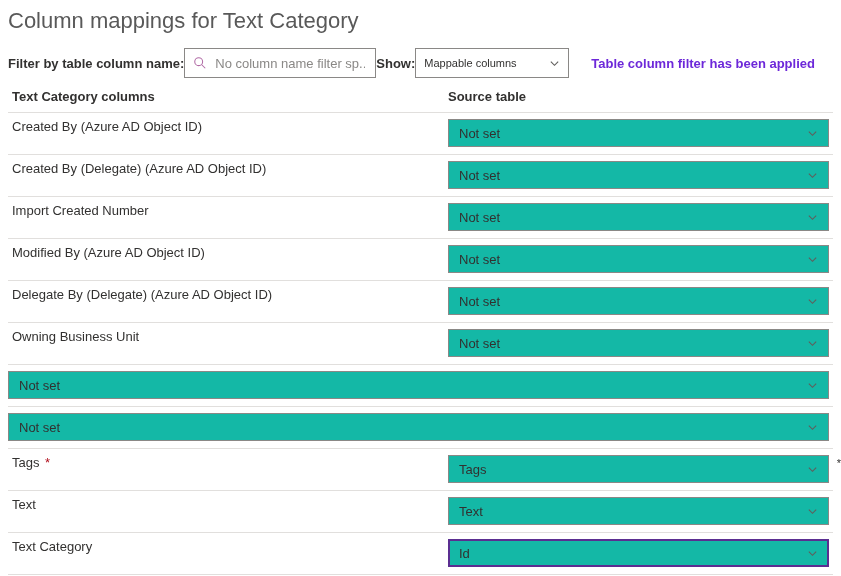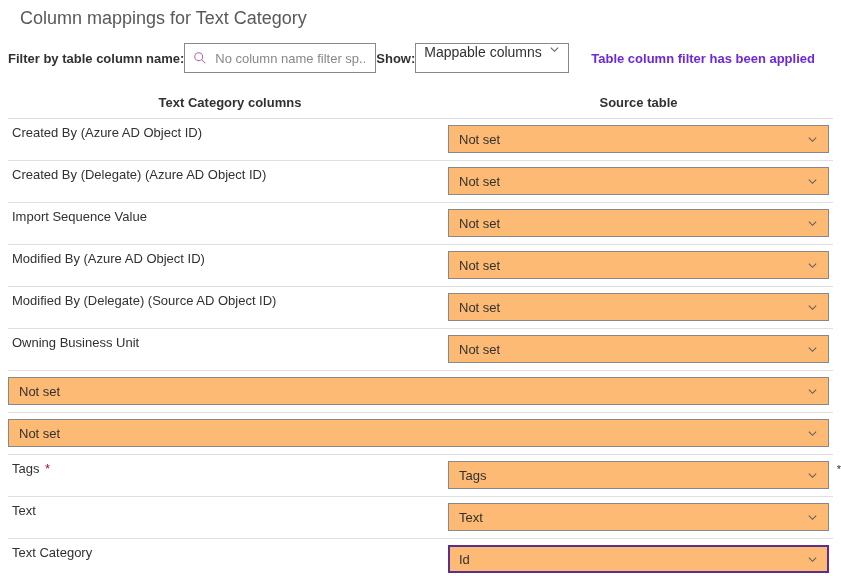--- a/index.html
+++ b/index.html
@@ -6,29 +6,29 @@
   html, body {
     margin: 0; padding: 0;
     font-family: "Segoe UI", Arial, sans-serif;
     font-size: 13px;
     color: #323130;
     background: #fff;
     width: 841px;
   }
   .page { padding: 8px 8px 18px 8px; }
   .title {
-    font-size: 18px;
+    font-size: 22px;
     font-weight: 400;
     color: #595959;
-    margin: 0 0 14px 12px;
+    margin: 0 0 14px 0;
   }
   .filter-row {
     display: flex;
     align-items: center;
-    margin-bottom: 22px;
+    margin-bottom: 11px;
     flex-wrap: nowrap;
   }
   .filter-label {
     font-weight: 600;
     font-size: 13px;
     white-space: nowrap;
   }
   .search-wrap {
     display: flex;
     align-items: center;
@@ -45,24 +45,25 @@
     font-size: 13px;
     width: 100%;
     color: #323130;
   }
   .search-input::placeholder { color: #8a8886; }
   .show-select {
     border: 1px solid #8a8886;
     height: 30px;
     width: 154px;
     display: flex;
+    align-items: center;
     justify-content: space-between;
     padding: 0 8px;
     cursor: pointer;
-    font-size: 14px;
+    font-size: 11px;
     color: #323130;
   }
   .show-select svg { flex-shrink: 0; }
   .filter-msg {
     color: #6d28d9;
     font-weight: 600;
     font-size: 13px;
     margin-left: 22px;
   }
   .grid {
@@ -78,21 +79,20 @@
     flex-shrink: 0;
     padding-left: 4px;
   }
   .col-right {
     flex: 1;
     padding-right: 4px;
   }
   .grid-header .hcell {
     font-weight: 600;
     font-size: 13px;
-    text-align: center;
   }
   .grid-row {
     display: flex;
     align-items: flex-start;
     border-bottom: 1px solid #e1dfdd;
     min-height: 42px;
     padding: 6px 0;
   }
   .row-label {
     width: 440px;
@@ -113,21 +113,21 @@
   .dropdown {
     border: 1px solid #8a8886;
     height: 28px;
     width: 100%;
     display: flex;
     align-items: center;
     justify-content: space-between;
     padding: 0 10px;
     cursor: pointer;
     font-size: 13px;
-    background: #fdba74;
+    background: #14b8a6;
   }
   .dropdown.focused {
     border: 2px solid #5b2e91;
     height: 28px;
     padding: 0 9px;
   }
   .dropdown svg { flex-shrink: 0; }
   .row-asterisk {
     position: absolute;
     right: -8px;
@@ -188,21 +188,21 @@
           <div class="row-value">
             <div class="dropdown">
               <span>Not set</span>
               <svg width="11" height="11" viewBox="0 0 12 12">
                 <path d="M2 4 L6 8 L10 4" fill="none" stroke="#605e5c" stroke-width="1.2"></path>
               </svg>
             </div>
           </div>
         </div>
         <div class="grid-row">
-          <div class="row-label">Import Sequence Value</div>
+          <div class="row-label">Import Created Number</div>
           <div class="row-value">
             <div class="dropdown">
               <span>Not set</span>
               <svg width="11" height="11" viewBox="0 0 12 12">
                 <path d="M2 4 L6 8 L10 4" fill="none" stroke="#605e5c" stroke-width="1.2"></path>
               </svg>
             </div>
           </div>
         </div>
         <div class="grid-row">
@@ -210,21 +210,21 @@
           <div class="row-value">
             <div class="dropdown">
               <span>Not set</span>
               <svg width="11" height="11" viewBox="0 0 12 12">
                 <path d="M2 4 L6 8 L10 4" fill="none" stroke="#605e5c" stroke-width="1.2"></path>
               </svg>
             </div>
           </div>
         </div>
         <div class="grid-row">
-          <div class="row-label">Modified By (Delegate) (Source AD Object ID)</div>
+          <div class="row-label">Delegate By (Delegate) (Azure AD Object ID)</div>
           <div class="row-value">
             <div class="dropdown">
               <span>Not set</span>
               <svg width="11" height="11" viewBox="0 0 12 12">
                 <path d="M2 4 L6 8 L10 4" fill="none" stroke="#605e5c" stroke-width="1.2"></path>
               </svg>
             </div>
           </div>
         </div>
         <div class="grid-row">

